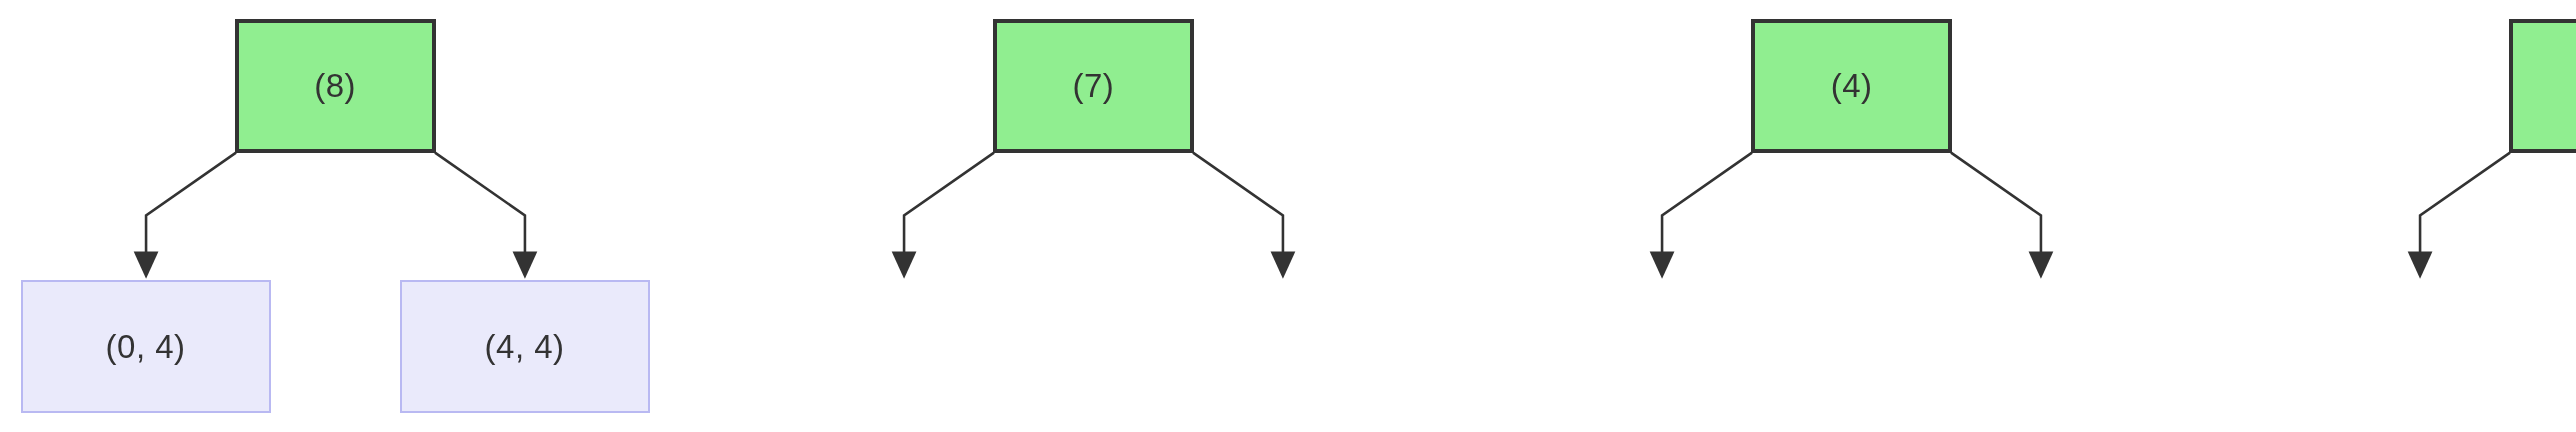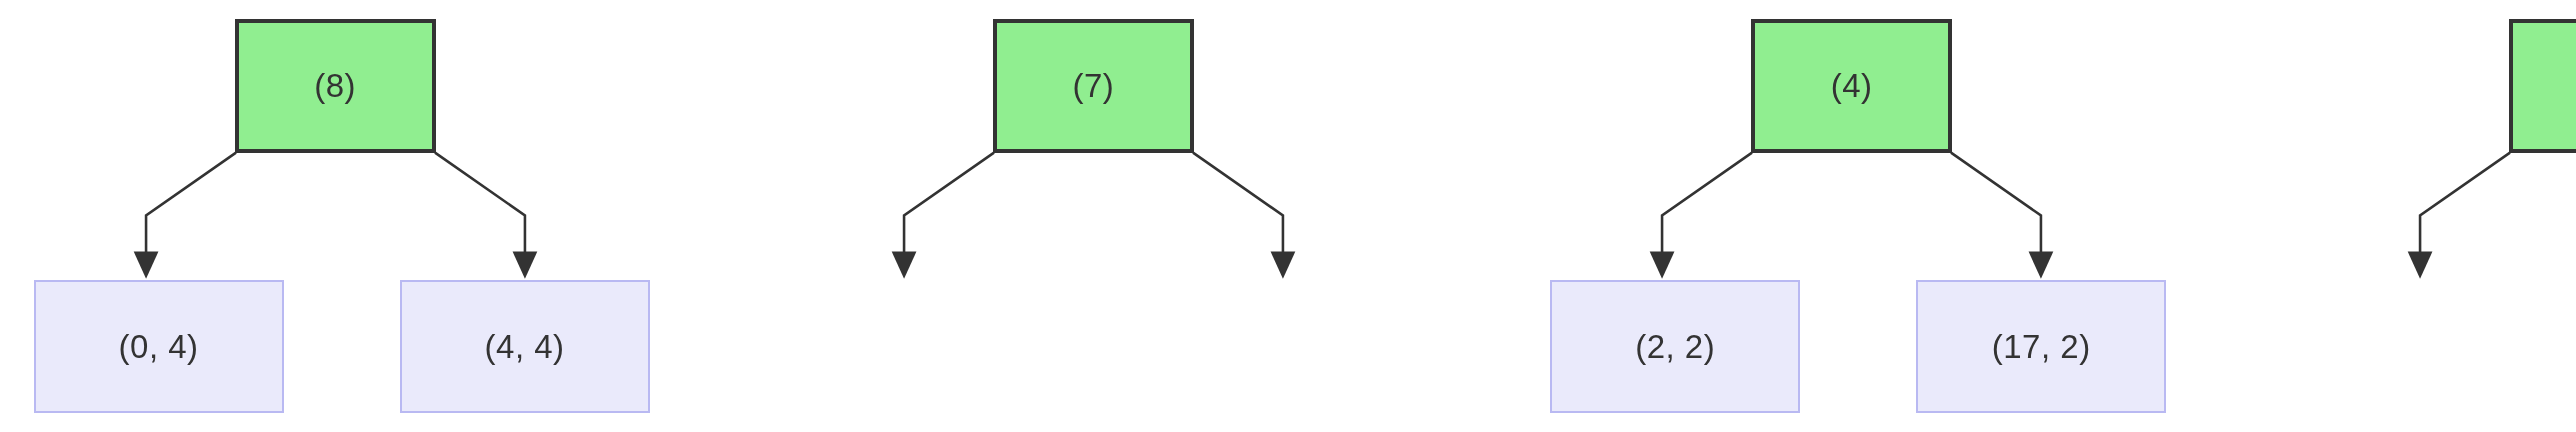--- a/index.html
+++ b/index.html
@@ -60,21 +60,21 @@
     background: var(--root-fill, #90ee90);
     border: 4.6px solid var(--root-border, #333333);
   }
   .child-node {
     top: 280px;
     width: 250px;
     height: 133px;
     background: var(--child-fill, #eaeafb);
     border: 2.1px solid var(--child-border, #b9b9f2);
   }
-  .child-a { left: 13px; }
+  .child-a { left: 0; }
   .child-b { left: 379px; align-items: center; }
 </style>
 </head>
 <body>
 
 <div class="canvas">
 
   <div class="tree">
     <svg class="edges" viewBox="0 0 1220 840" xmlns="http://www.w3.org/2000/svg">
       <path d="M 417 296 L 242.5 418 L 242.5 495"></path>
@@ -108,26 +108,20 @@
   <div class="tree">
     <svg class="edges" viewBox="0 0 1220 840" xmlns="http://www.w3.org/2000/svg">
       <path d="M 417 296 L 242.5 418 L 242.5 495"></path>
       <polygon points="242.5,541 218.5,488 266.5,488"></polygon>
       <path d="M 803 296 L 977.5 418 L 977.5 495"></path>
       <polygon points="977.5,541 953.5,488 1001.5,488"></polygon>
     </svg>
     <div class="node root-node">
       <span>(4)</span>
     </div>
-    <div class="node child-node child-a">
-      <span>(2, 2)</span>
-    </div>
-    <div class="node child-node child-b">
-      <span>(17, 2)</span>
-    </div>
   </div>
 
   <div class="tree">
     <svg class="edges" viewBox="0 0 1220 840" xmlns="http://www.w3.org/2000/svg">
       <path d="M 417 296 L 242.5 418 L 242.5 495"></path>
       <polygon points="242.5,541 218.5,488 266.5,488"></polygon>
       <path d="M 803 296 L 977.5 418 L 977.5 495"></path>
       <polygon points="977.5,541 953.5,488 1001.5,488"></polygon>
     </svg>
     <div class="node root-node">

